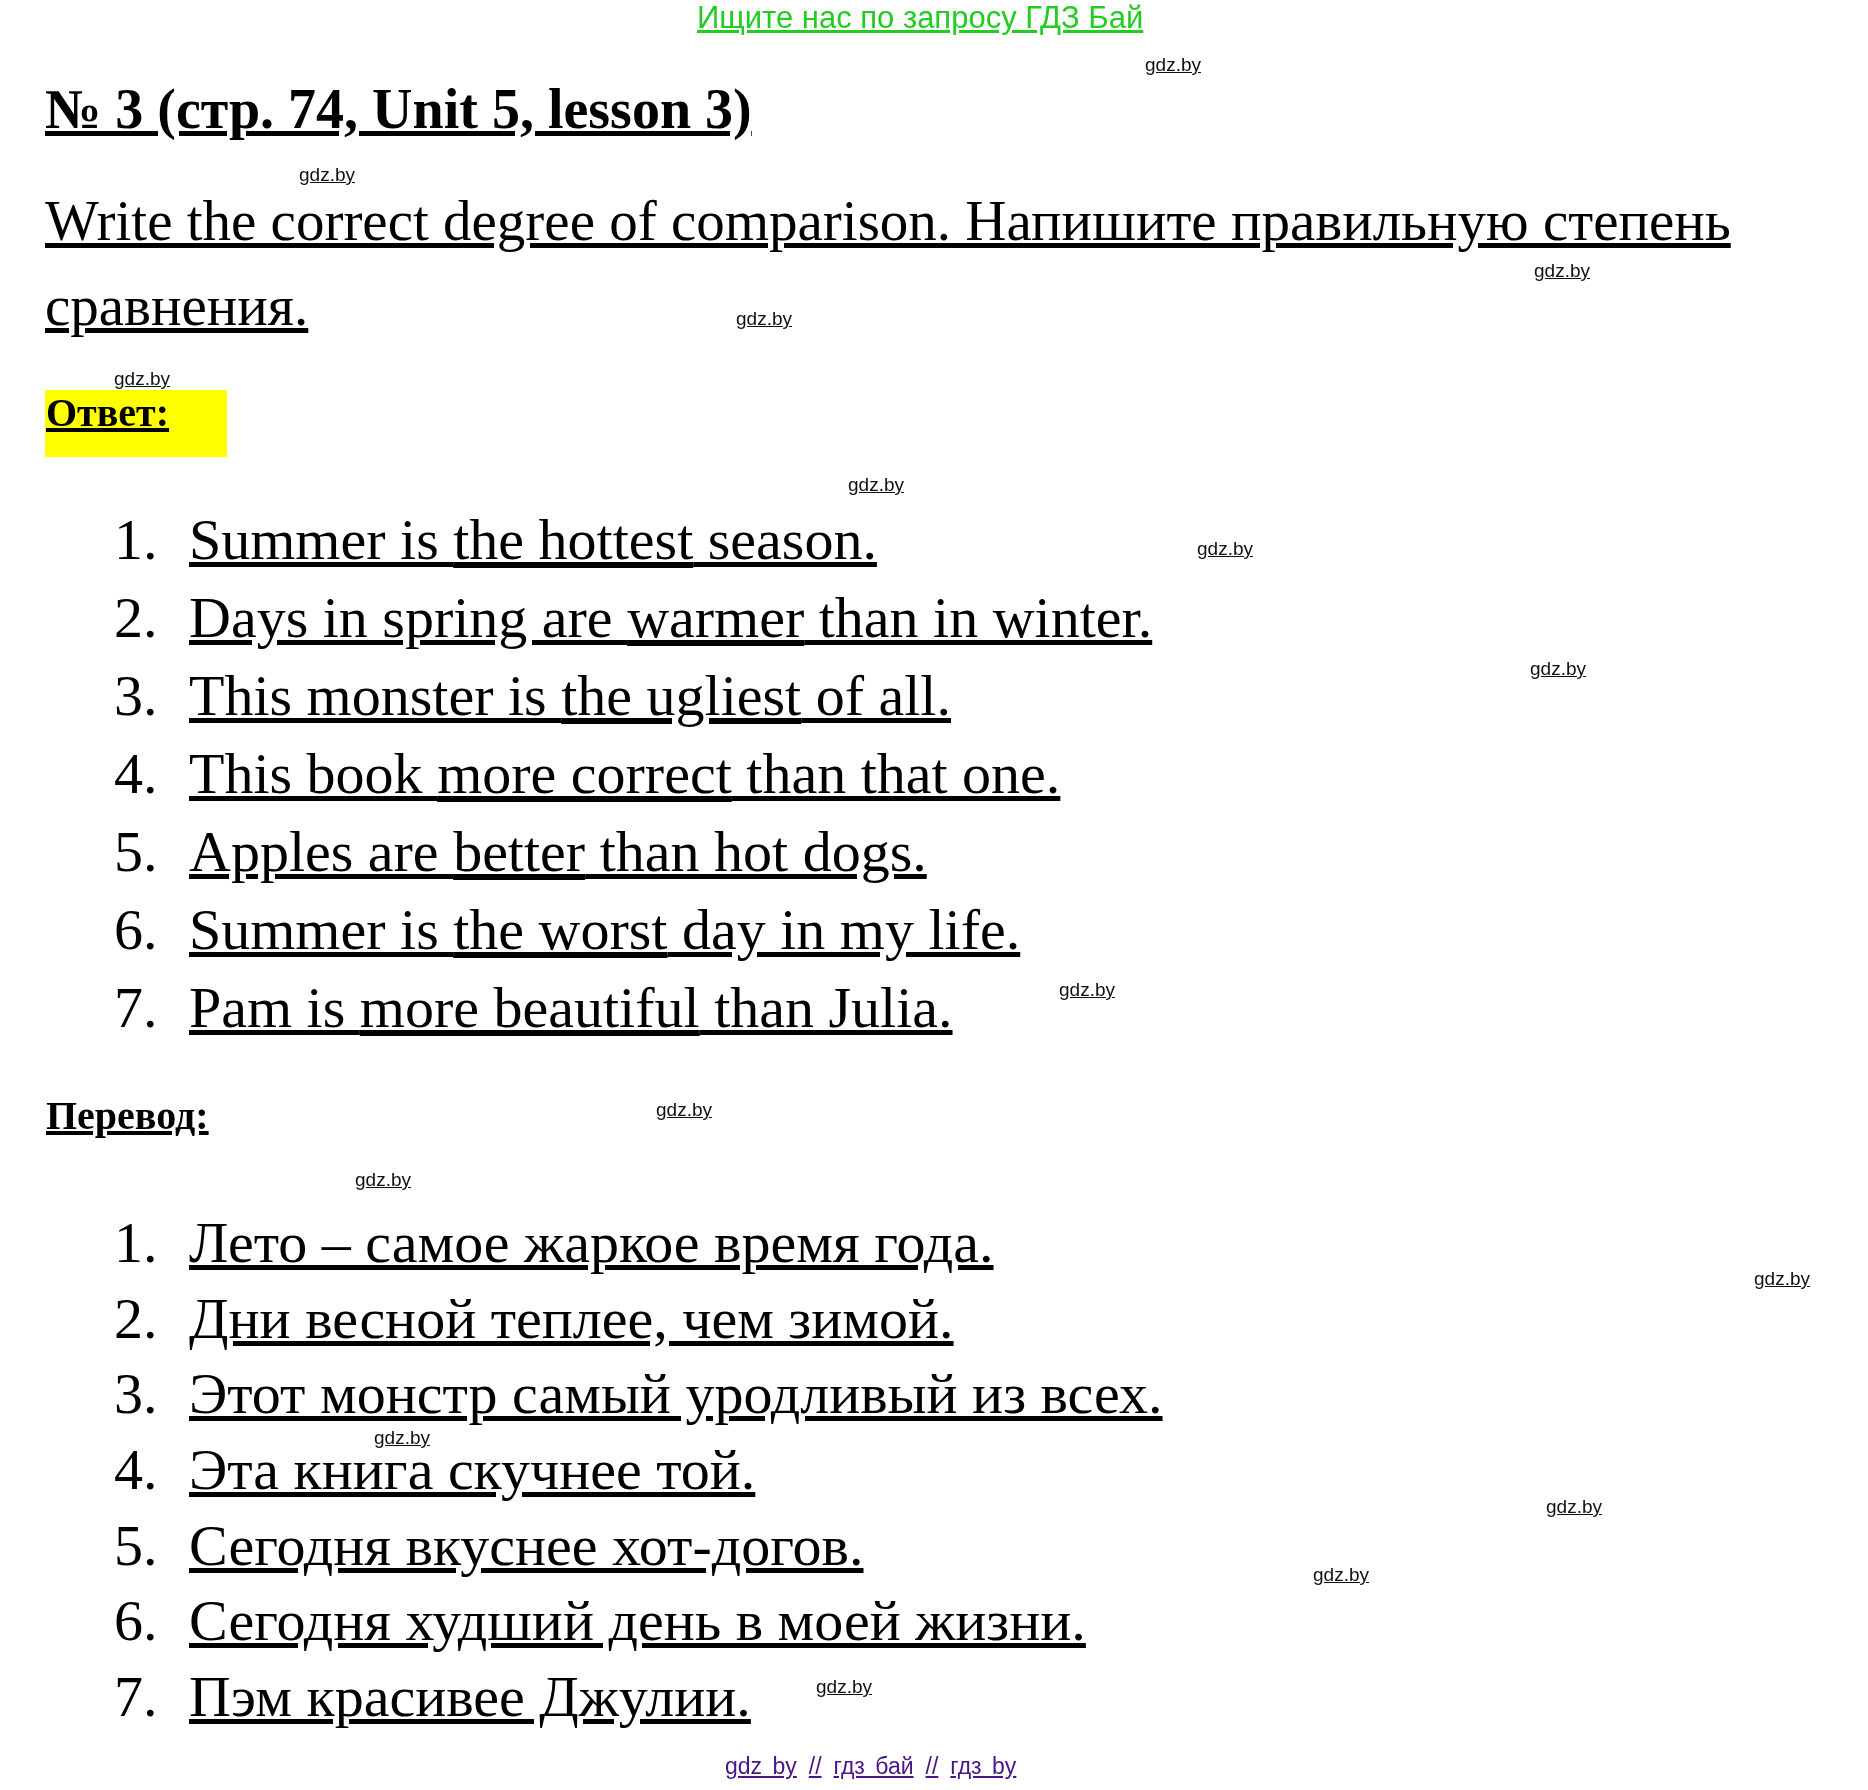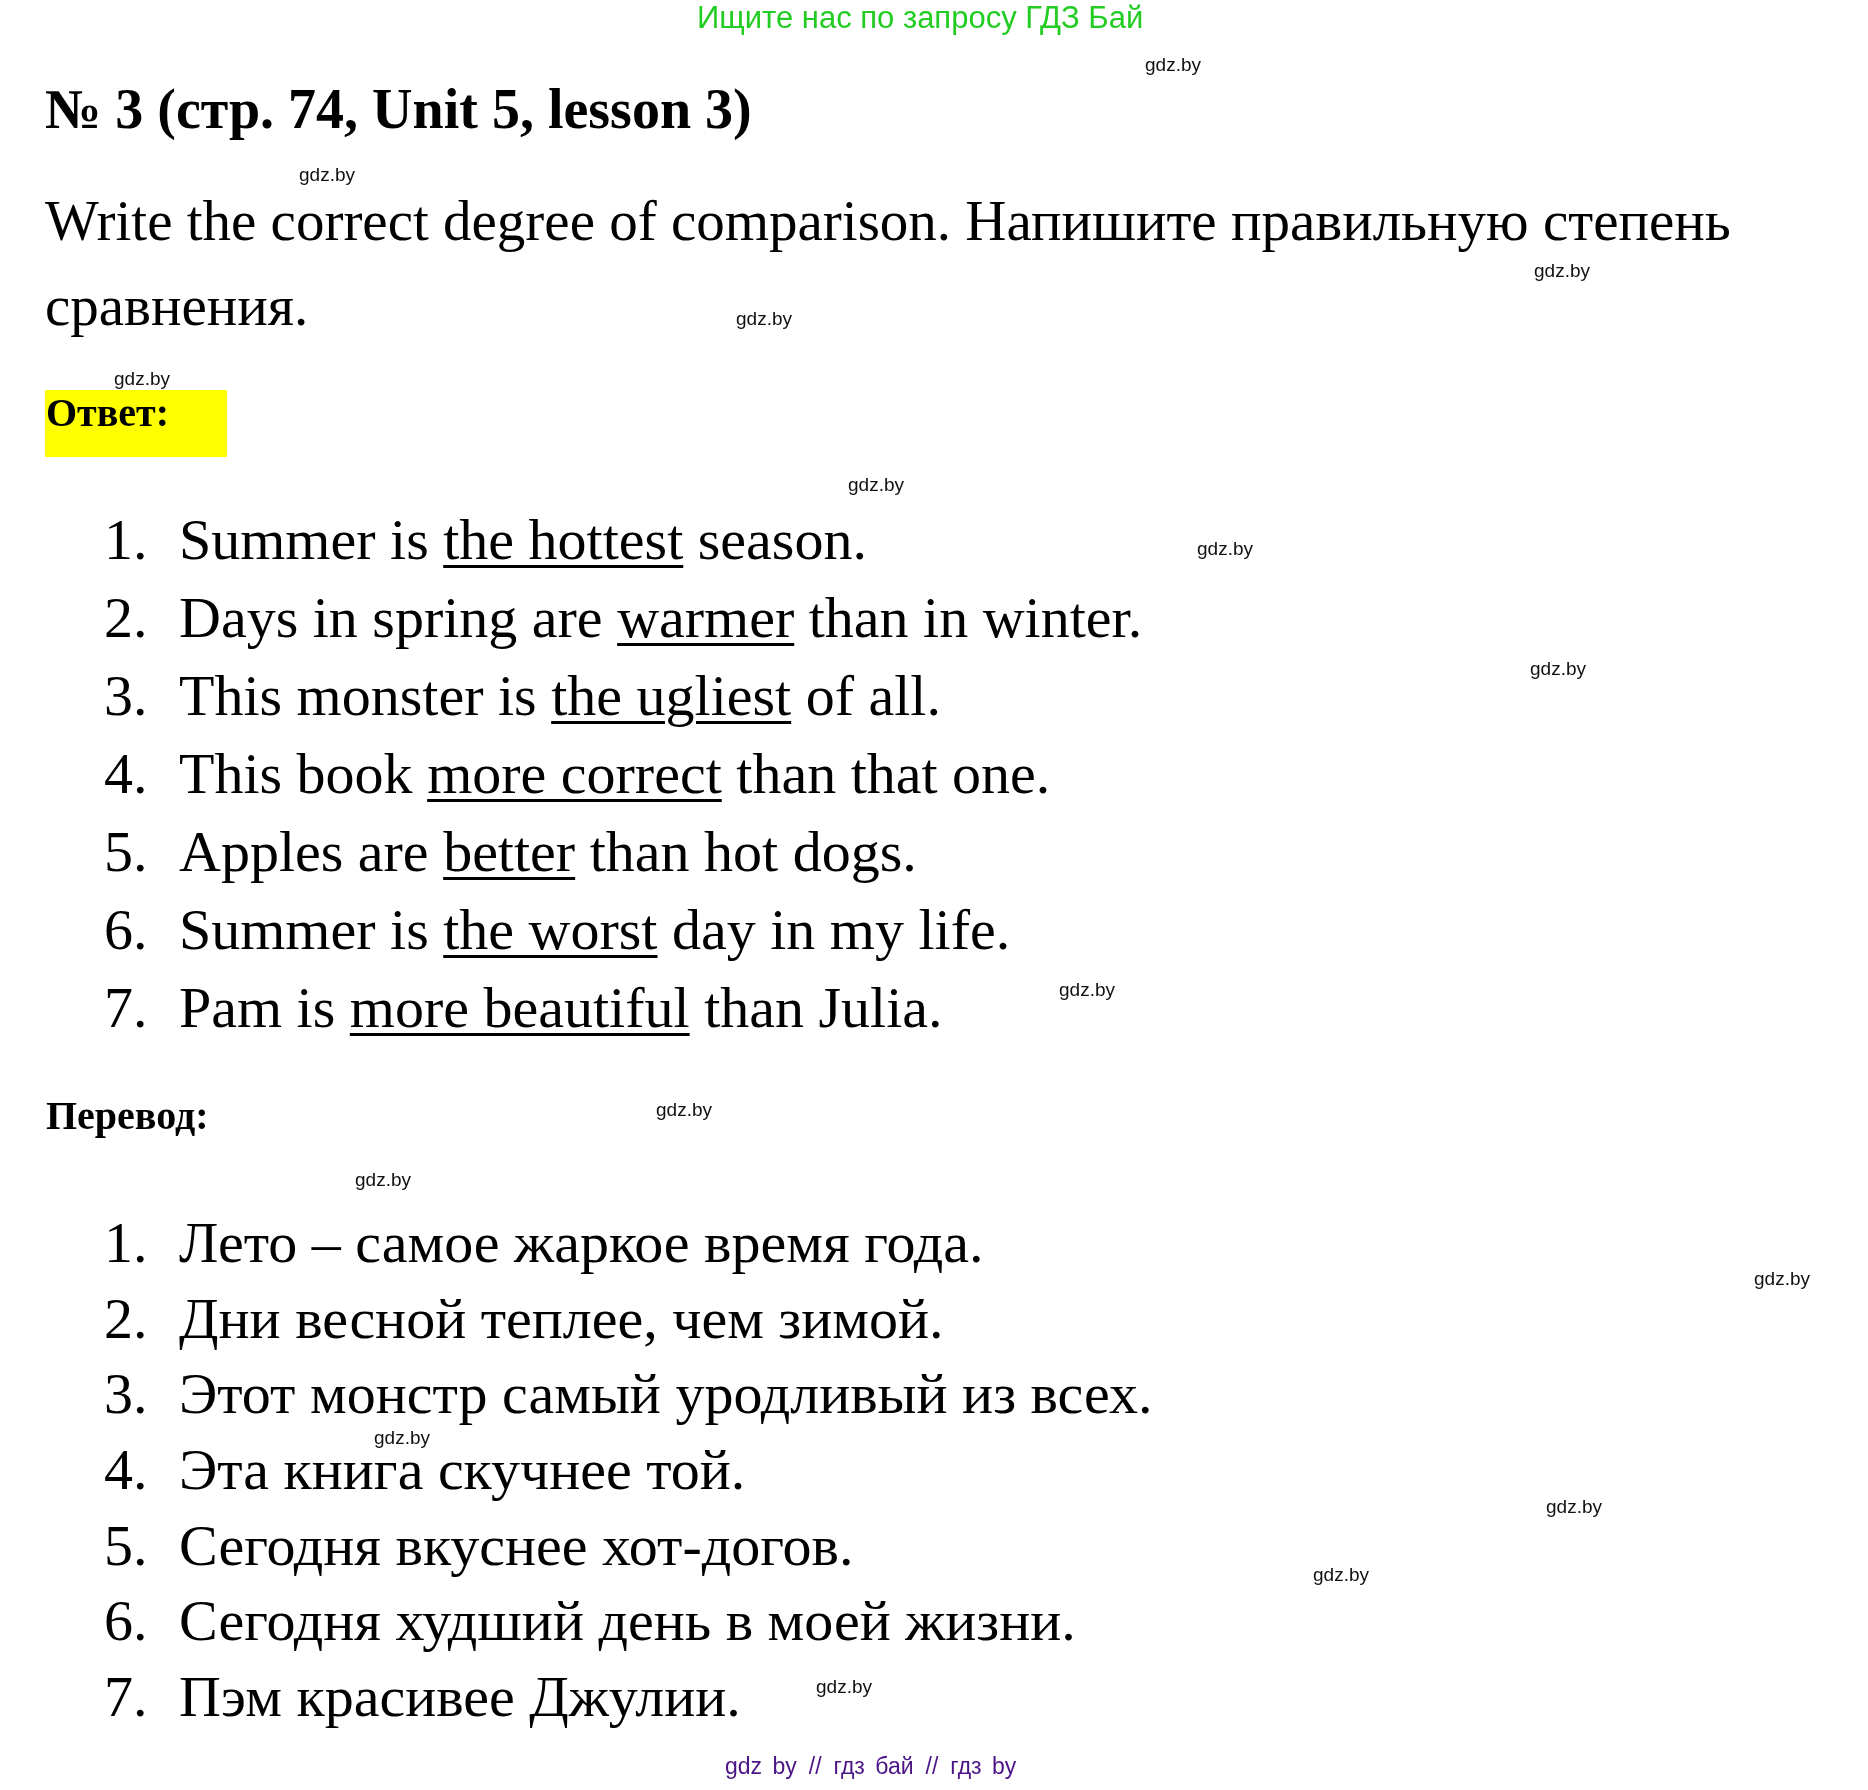--- a/index.html
+++ b/index.html
@@ -1,25 +1,25 @@
 <!DOCTYPE html>
 <html><head>
 <meta charset="utf-8">
 <style>
   html, body { margin: 0; padding: 0; background: #ffffff; }
   body { width: 1868px; height: 1790px; position: relative; overflow: hidden; }
-  .abs { position: absolute; white-space: nowrap; }
+  .abs { position: absolute; white-space: nowrap; text-decoration: underline; }
   .serif { font-family: "Liberation Serif", "DejaVu Serif", serif; color: #000; }
   .sans { font-family: "Liberation Sans", "DejaVu Sans", sans-serif; }
   .promo { font-size: 31px; line-height: 1; color: #22cc22; top: 2px; left: 697px; }
   .title { font-size: 56px; font-weight: bold; line-height: 1; left: 45px; top: 81px; }
   .para { font-size: 57px; line-height: 85px; left: 45px; top: 178px; white-space: normal; width: 1790px; }
   .highlight { background: #ffff00; left: 45px; top: 390px; width: 182px; height: 67px; }
   .heading { font-size: 40px; font-weight: bold; line-height: 1; left: 46px; }
-  .item { font-size: 58px; line-height: 1; left: 104px; }
+  .item { font-size: 58px; line-height: 1; left: 114px; }
   .item .num { display: inline-block; width: 75px; }
   .item u { text-decoration: underline; text-decoration-thickness: 3px; text-underline-offset: 6px; }
   .wm { font-size: 19px; line-height: 1; color: #111; }
   .footer { font-size: 23px; line-height: 1; color: #4b1587; left: 725px; top: 1755px; word-spacing: 4px; }
   .footer .sep { margin: 0 12px; }
 </style>
 </head>
 <body>
 
 <div class="abs sans promo">Ищите нас по запросу ГДЗ Бай</div>

